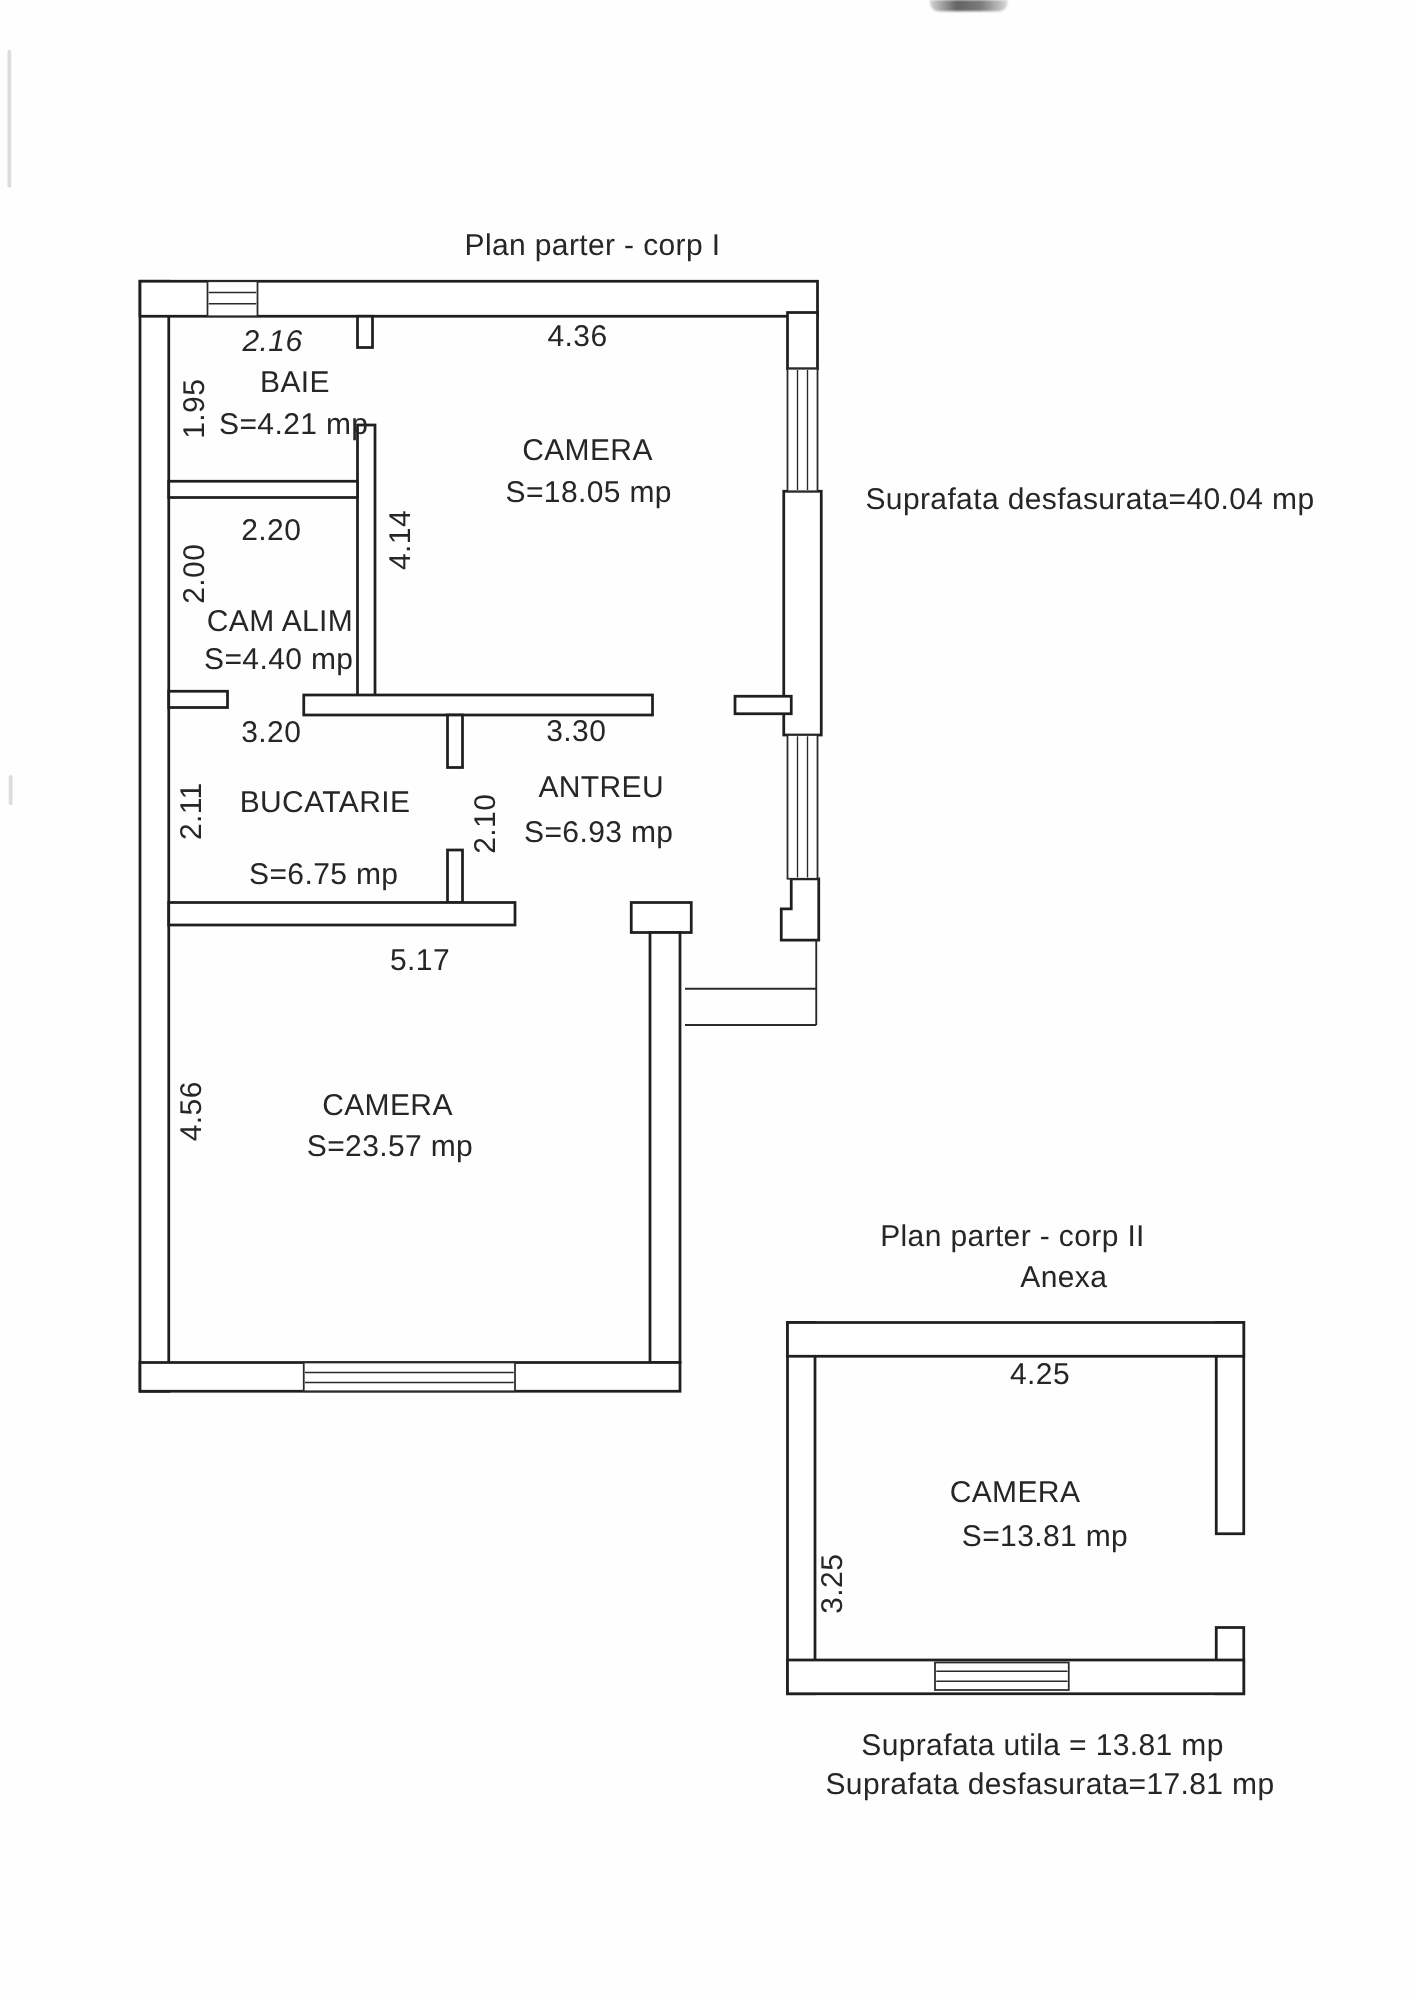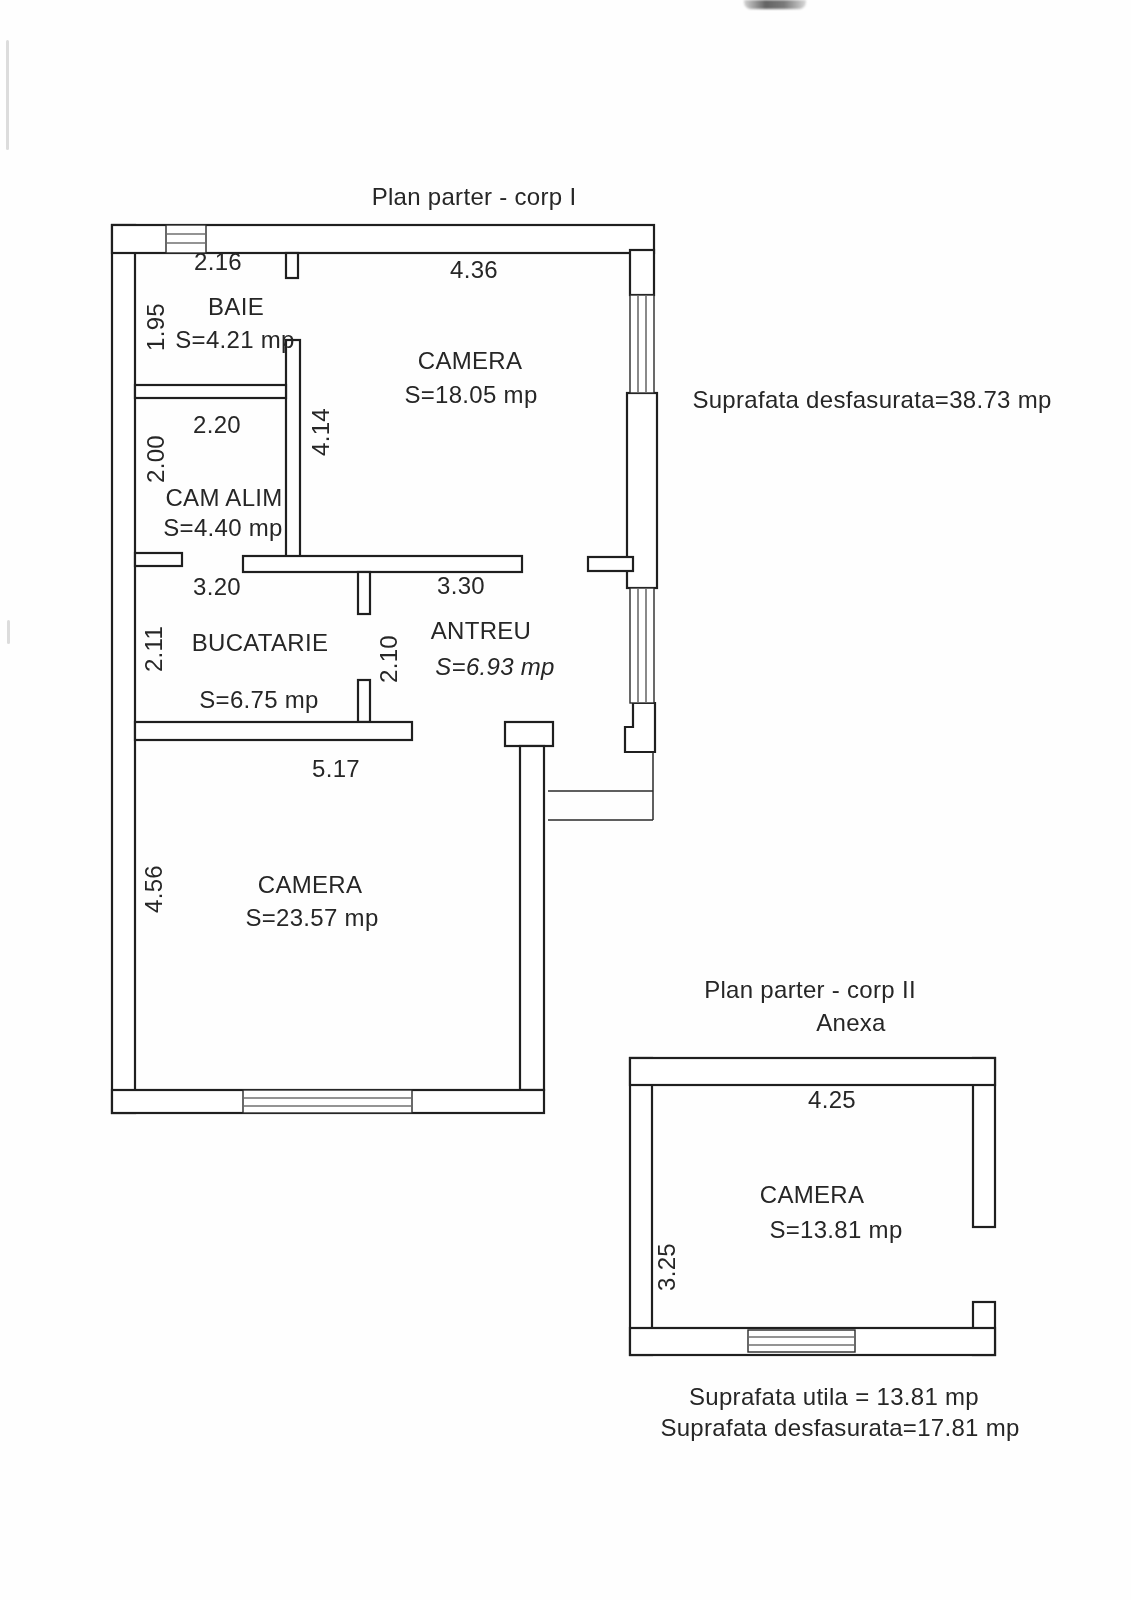--- a/index.html
+++ b/index.html
@@ -99,37 +99,37 @@
       <rect class="w" x="630" y="1328" width="365" height="27"></rect>
       <g>
         <rect class="wf" x="748" y="1330" width="107" height="22"></rect>
         <line class="winl" x1="749" y1="1337" x2="854" y2="1337"></line>
         <line class="winl" x1="749" y1="1345" x2="854" y2="1345"></line>
       </g>
     </g>
   </svg>
 
   <div class="t" style="left:474px;top:197px;">Plan parter - corp I</div>
-  <div class="t" style="left:872px;top:400px;">Suprafata desfasurata=38.73 mp</div>
+  <div class="t" style="left:872px;top:400px;">Suprafata desfasurata=40.04 mp</div>
 
   <div class="t" style="left:236px;top:307px;">BAIE</div>
   <div class="t" style="left:235px;top:340px;">S=4.21 mp</div>
   <div class="t" style="left:470px;top:361px;">CAMERA</div>
   <div class="t" style="left:471px;top:395px;text-align:center;">S=18.05 mp</div>
   <div class="t" style="left:224px;top:498px;">CAM ALIM</div>
   <div class="t" style="left:223px;top:528px;">S=4.40 mp</div>
   <div class="t" style="left:260px;top:643px;">BUCATARIE</div>
   <div class="t" style="left:259px;top:676px;margin-top:24px;">S=6.75 mp</div>
   <div class="t" style="left:481px;top:631px;">ANTREU</div>
-  <div class="t" style="left:495px;top:667px;font-style:italic;">S=6.93 mp</div>
+  <div class="t" style="left:479px;top:667px;">S=6.93 mp</div>
   <div class="t" style="left:310px;top:885px;">CAMERA</div>
   <div class="t" style="left:312px;top:918px;">S=23.57 mp</div>
 
-  <div class="t" style="left:218px;top:262px;">2.16</div>
-  <div class="t" style="left:462px;top:270px;margin-left:12px;">4.36</div>
+  <div class="t" style="left:218px;top:274px;font-style:italic;">2.16</div>
+  <div class="t" style="left:462px;top:270px;">4.36</div>
   <div class="t v" style="left:156px;top:327px;">1.95</div>
   <div class="t v" style="left:321px;top:432px;">4.14</div>
   <div class="t" style="left:217px;top:425px;">2.20</div>
   <div class="t v" style="left:156px;top:459px;">2.00</div>
   <div class="t" style="left:217px;top:587px;">3.20</div>
   <div class="t" style="left:461px;top:586px;">3.30</div>
   <div class="t v" style="left:154px;top:649px;">2.11</div>
   <div class="t v" style="left:389px;top:659px;">2.10</div>
   <div class="t" style="left:336px;top:769px;">5.17</div>
   <div class="t v" style="left:154px;top:889px;">4.56</div>

